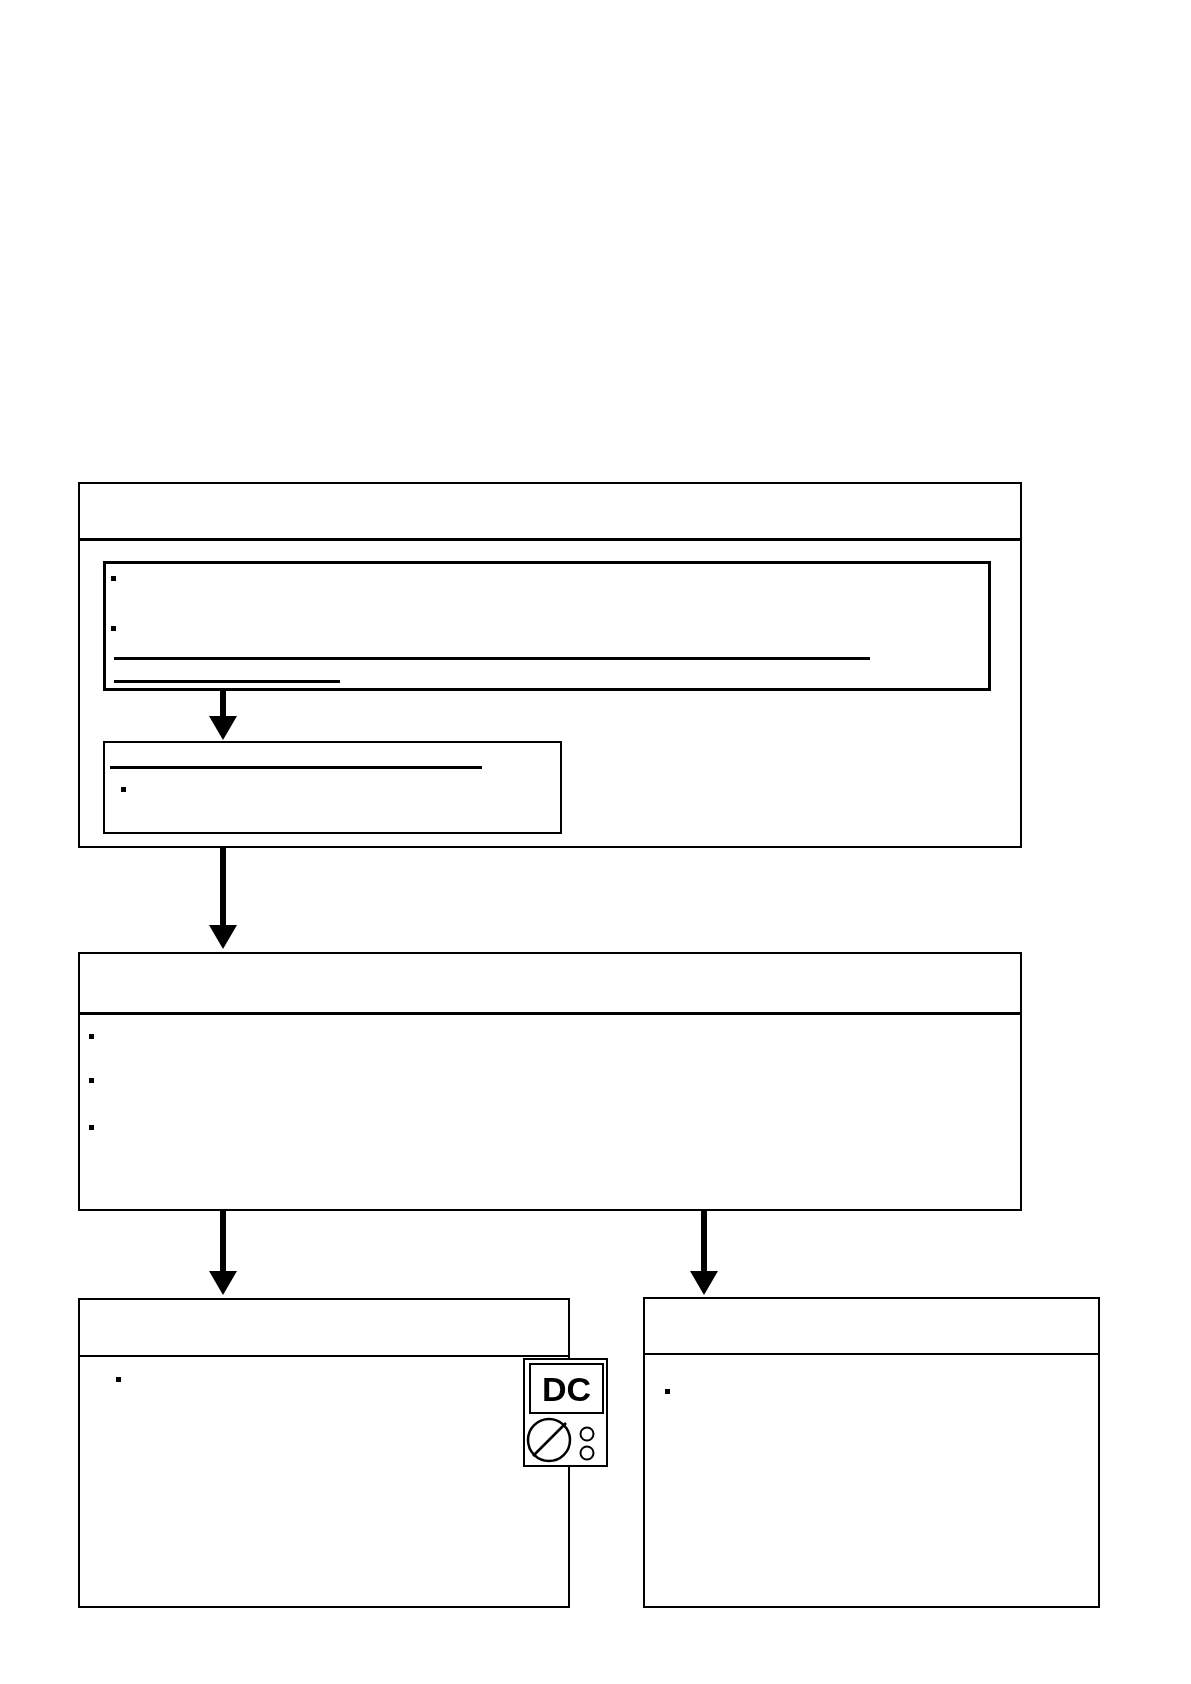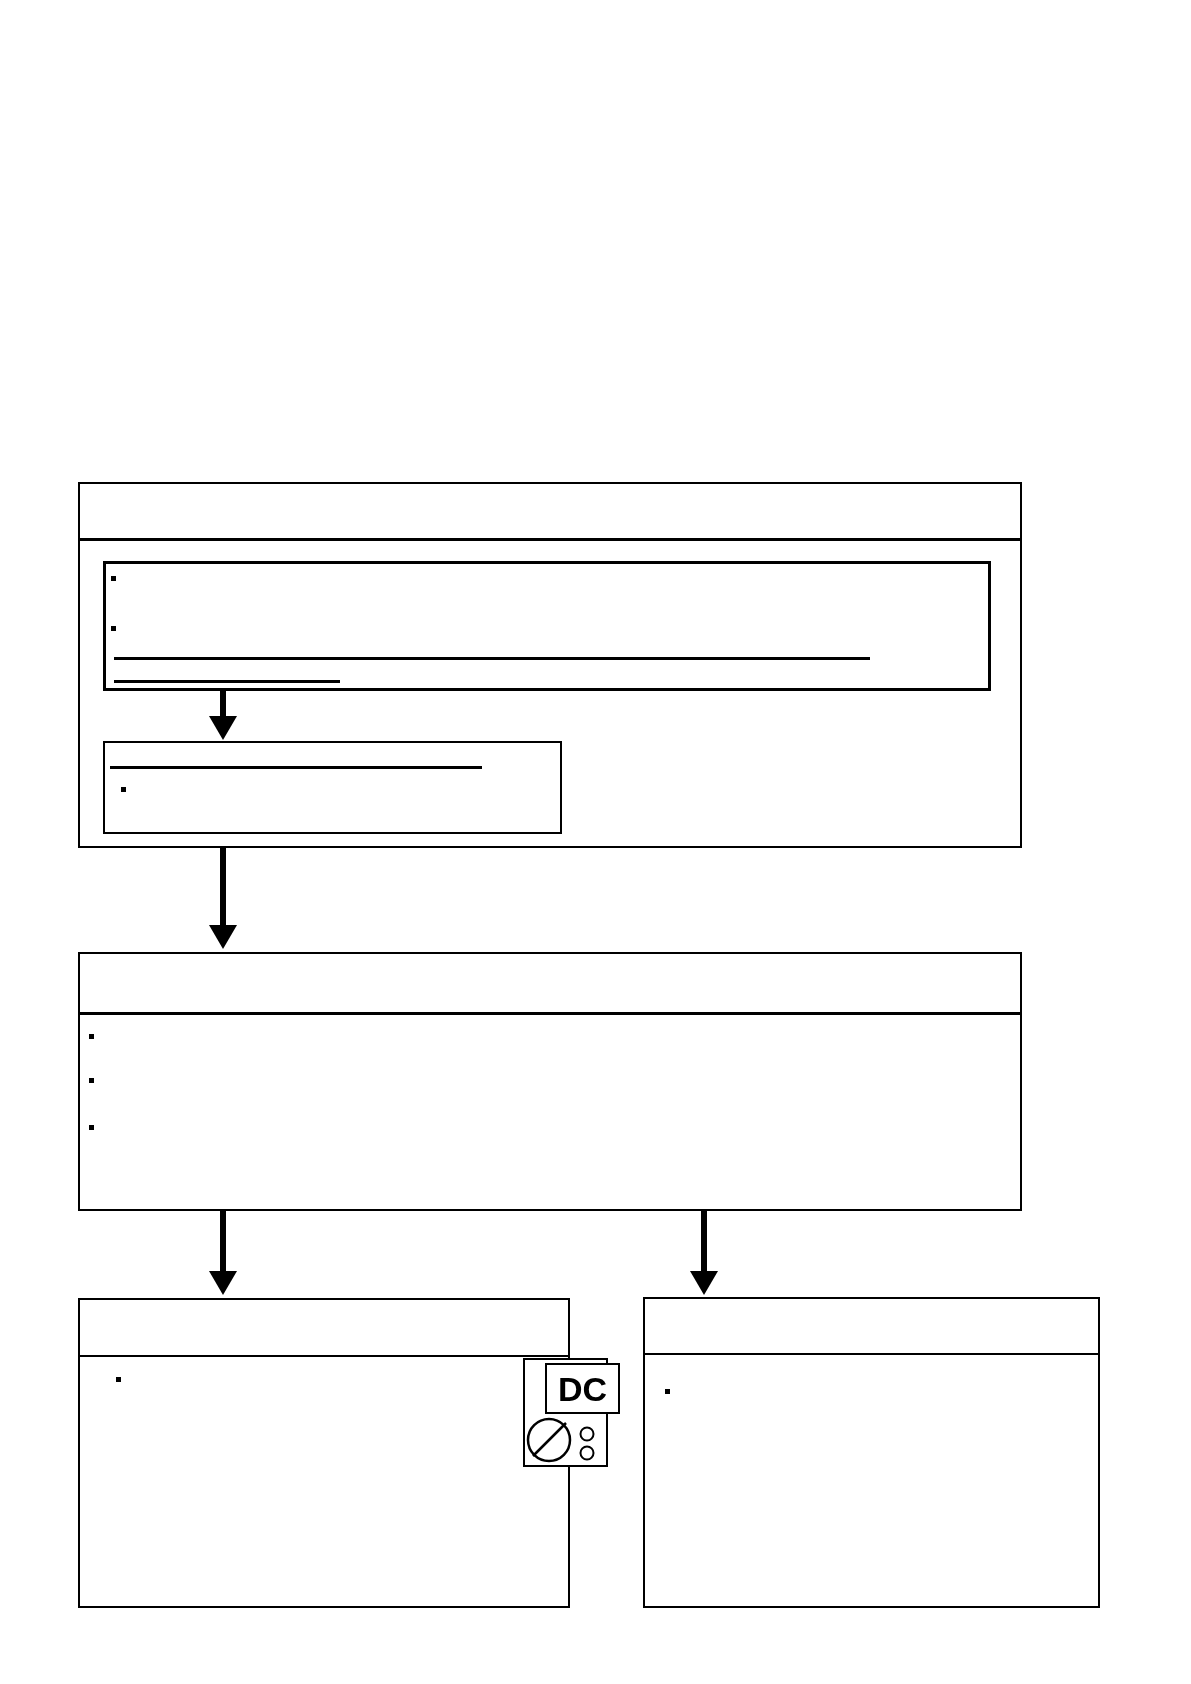--- a/index.html
+++ b/index.html
@@ -43,21 +43,21 @@
   .meter {
     position:absolute;
     left:523px; top:1358px;
     width:85px; height:109px;
     background:var(--bg);
     border:2px solid var(--ink);
     z-index:5;
   }
   .meter-display {
     position:absolute;
-    left:20px; top:3px;
+    left:4px; top:3px;
     width:75px; height:51px;
     border:2px solid var(--ink);
     background:var(--bg);
     display:flex; align-items:center; justify-content:center;
   }
   .meter-display span {
     font-weight:bold;
     font-size:34px;
     line-height:1;
     letter-spacing:0px;

